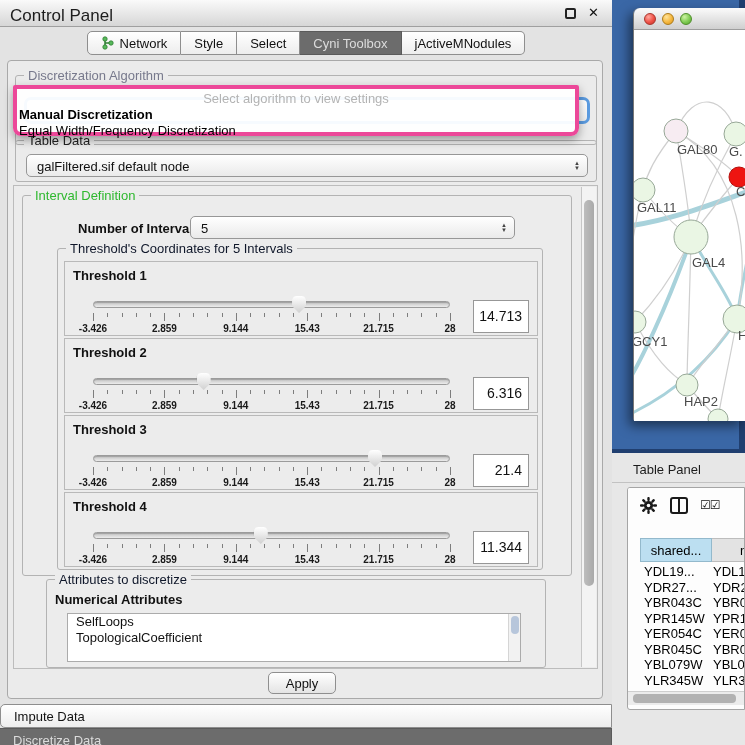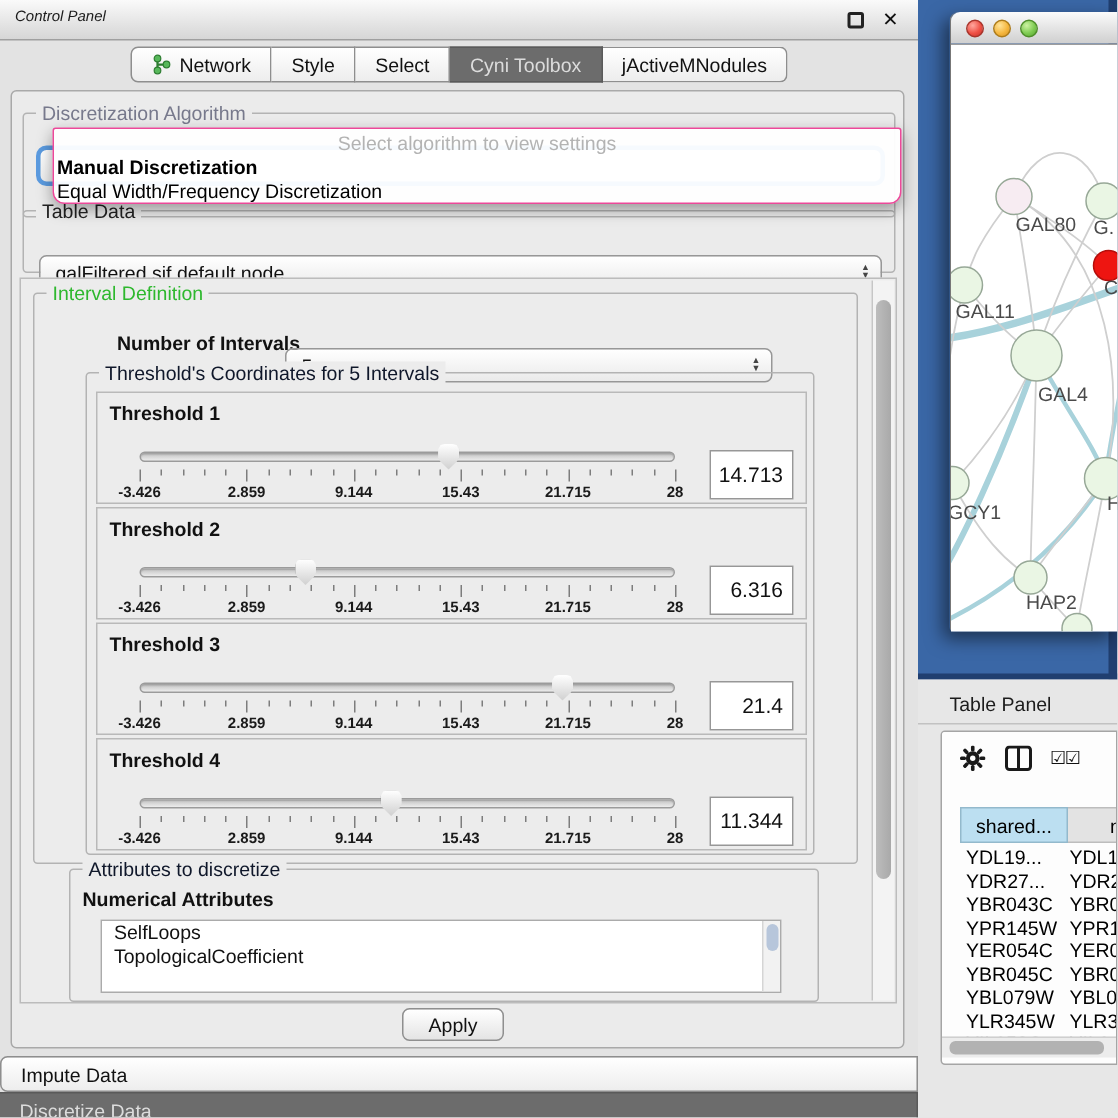--- a/index.html
+++ b/index.html
@@ -4,21 +4,21 @@
 <style>
   *{margin:0;padding:0;box-sizing:border-box;}
   html,body{width:745px;height:745px;}
   body{font-family:"Liberation Sans","DejaVu Sans",sans-serif;background:#e2e2e2;}
   .stage{position:relative;width:745px;height:745px;overflow:hidden;background:#e2e2e2;}
 
   
   .control-panel{position:absolute;left:0;top:0;width:612px;height:745px;background:#e3e3e3;}
   .cp-titlebar{position:absolute;left:0;top:0;width:612px;height:27px;
     background:linear-gradient(#fafafa,#d6d6d6);border-bottom:1px solid #9f9f9f;}
-  .cp-title{position:absolute;left:10px;top:6px;font-size:10px;color:#1c1c1c;font-style:italic;}
+  .cp-title{position:absolute;left:10px;top:6px;font-size:17px;color:#1c1c1c;}
   .float-icon{position:absolute;right:36px;top:8px;width:11px;height:11px;border:2px solid #222;border-radius:2px;}
   .close-icon{position:absolute;right:13px;top:5px;font-size:13px;font-weight:bold;color:#111;cursor:default;}
 
   .tabs-row{position:absolute;left:0;width:612px;display:flex;justify-content:center;}
   #top-tabs{top:31px;}
   #bottom-tabs{top:704px;flex-direction:column;}
   .tab{display:flex;align-items:center;height:24px;padding:0 13px;font-size:13px;color:#111;
     background:linear-gradient(#ffffff,#ededed);border:1px solid #8e8e8e;border-left:none;white-space:nowrap;}
   .tab:first-child{border-left:1px solid #8e8e8e;border-radius:5px 0 0 5px;}
   .tab:last-child{border-radius:0 5px 5px 0;}
@@ -33,30 +33,30 @@
   .group-title.faded{color:#77798c;}
   .group-title.dark{color:#222;}
   .group-title.green{color:#2eb82e;}
   .group-title.blue{color:#0f172a;}
 
   .algo-group{left:7px;top:14px;width:582px;height:70px;}
   .algo-ring{position:absolute;left:8px;top:21px;width:566px;height:27px;
     border:3px solid #5b9be0;border-radius:7px;background:linear-gradient(#ffffff,#eeeeee);}
 
   .tabledata-group{left:7px;top:79px;width:582px;height:42px;}
-  .combo{position:absolute;background:linear-gradient(#ffffff,#eaeaea);border:1px solid #979797;border-radius:5px;margin-top:16px;}
+  .combo{position:absolute;background:linear-gradient(#ffffff,#eaeaea);border:1px solid #979797;border-radius:5px;}
   .combo .combo-value{position:absolute;left:10px;top:50%;transform:translateY(-50%);font-size:13px;color:#111;white-space:nowrap;}
   .stepper{position:absolute;right:7px;top:50%;transform:translateY(-50%);color:#444;text-align:center;}
   .stepper::before{content:"▲";display:block;font-size:6px;line-height:5px;}
   .stepper::after{content:"▼";display:block;font-size:6px;line-height:5px;}
   .tabledata-combo{left:10px;top:13px;width:562px;height:23px;}
 
   .popup{position:absolute;left:5px;top:24px;width:566px;height:51px;z-index:20;
-    background:rgba(255,255,255,0.95);border:1px solid #ec4899;border-radius:2px 2px 8px 8px;
-    box-shadow:0 4px 10px rgba(0,0,0,0.35);margin-left:22px;}
+    background:rgba(255,255,255,0.95);border:4px solid #ec4899;border-radius:2px 2px 8px 8px;
+    box-shadow:0 4px 10px rgba(0,0,0,0.35);}
   .popup-hint{position:absolute;left:0;right:0;top:2px;text-align:center;font-size:13px;color:#b3b3b3;}
   .popup-item{position:absolute;left:2px;right:2px;font-size:13px;color:#000;white-space:nowrap;}
   .popup-item.bold{top:18px;font-weight:bold;}
   .popup-item.plain{top:34px;}
 
   .scrollview{position:absolute;left:5px;top:124px;width:585px;height:484px;
     border:1px solid #bcbcbc;background:#ececec;}
   .v-scrollbar{position:absolute;left:567px;top:1px;width:15px;height:480px;
     background:#f3f3f3;border-left:1px solid #c6c6c6;}
   .v-scrollbar .thumb-v{position:absolute;left:2px;top:13px;width:10px;height:386px;border-radius:5px;

